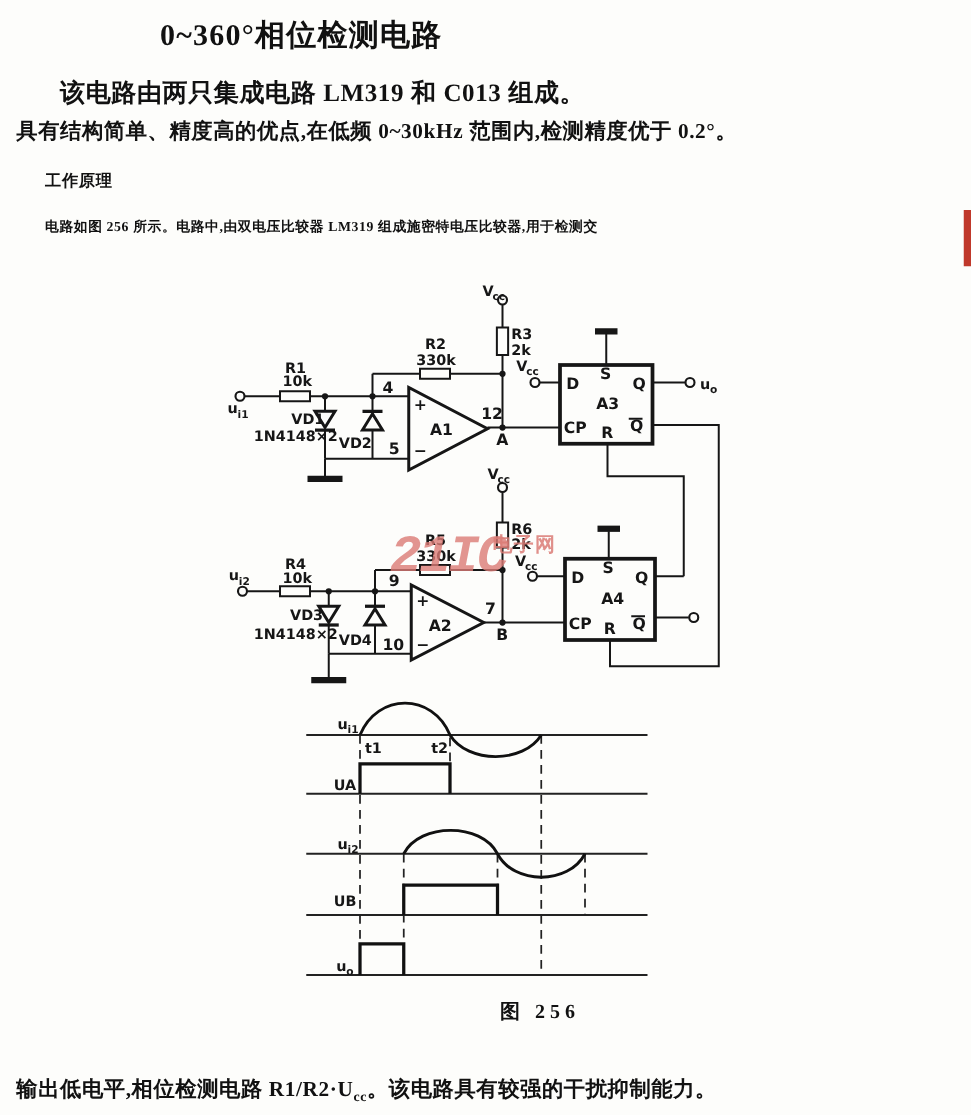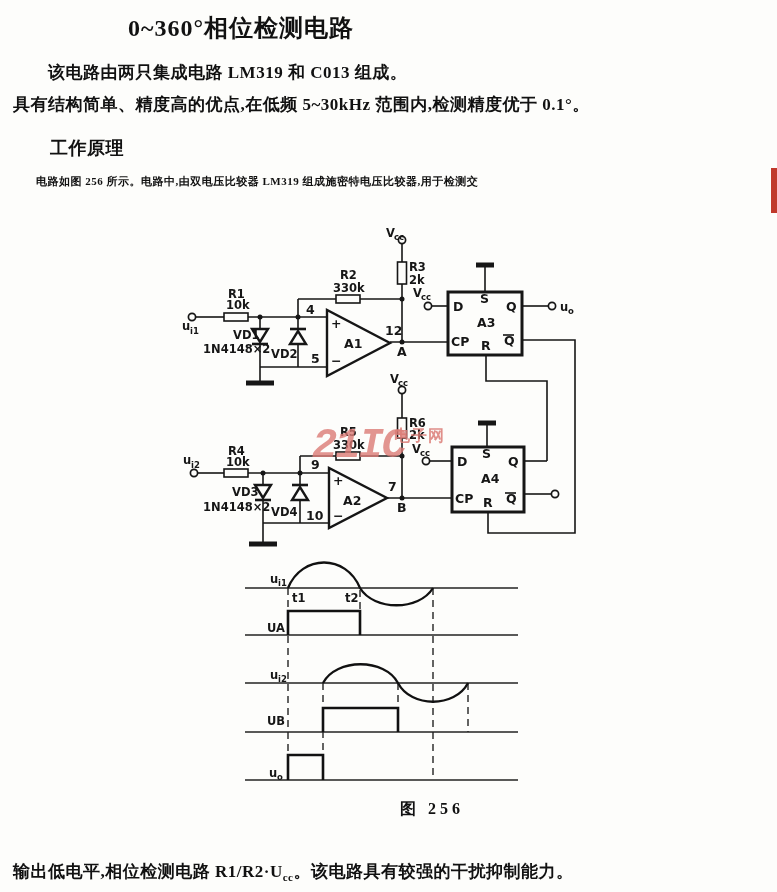--- a/index.html
+++ b/index.html
@@ -3,23 +3,23 @@
 <meta charset="utf-8">
 <style>
   html,body{margin:0;padding:0;background:#e8e8e4;}
   #page{
     position:relative;width:777px;height:892px;margin:0 auto;
     background:#fdfdfb;overflow:hidden;
     font-family:"Liberation Serif","DejaVu Serif",serif;color:#111;
   }
   .txt{position:absolute;white-space:nowrap;font-weight:600;letter-spacing:.5px;}
   #title{left:128px;top:12px;font-size:24px;font-weight:bold;letter-spacing:1px;}
-  #p1a{left:48px;top:61px;font-size:17px;}
+  #p1a{left:48px;top:61px;font-size:20px;}
   #p1b{left:13px;top:93px;font-size:17px;}
-  #sect{left:50px;top:136px;font-size:18px;font-weight:bold;}
+  #sect{left:36px;top:136px;font-size:13px;font-weight:bold;}
   #p2{left:36px;top:174px;font-size:11px;}
   #cap{left:360px;top:799px;font-size:16px;font-weight:bold;letter-spacing:4px;margin-left:40px;}
   #p3a{left:13px;top:830px;font-size:17px;}
   #p3b{left:13px;top:860px;font-size:17px;}
   sub{font-size:11px;vertical-align:-4px;}
   svg{position:absolute;left:0;top:0;}
   #circ{top:226px;}
   #wave{top:552px;}
   .wire{stroke:#161616;stroke-width:1.6;fill:none;}
   .thick{stroke:#161616;stroke-width:2.6;fill:none;}
@@ -46,21 +46,21 @@
       font-style:italic;color:rgba(219,123,118,.65);letter-spacing:2px;}
   #redmark{position:absolute;left:771px;top:168px;width:6px;height:45px;background:#c0392b;}
 </style>
 </head>
 <body>
 
 <div id="page">
 
   <div id="title" class="txt">0~360°相位检测电路</div>
   <div id="p1a" class="txt">该电路由两只集成电路 LM319 和 C013 组成。</div>
-  <div id="p1b" class="txt">具有结构简单、精度高的优点,在低频 5~30kHz 范围内,检测精度优于 0.1°。</div>
+  <div id="p1b" class="txt">具有结构简单、精度高的优点,在低频 0~30kHz 范围内,检测精度优于 0.2°。</div>
   <div id="sect" class="txt">工作原理</div>
   <div id="p2" class="txt">电路如图 256 所示。电路中,由双电压比较器 LM319 组成施密特电压比较器,用于检测交</div>
 
   <svg id="circ" width="777" height="326" viewBox="0 0 777 326">
 
     <g>
 
       <circle class="term" cx="402" cy="14" r="3.6"></circle>
       <text class="lbl" x="386" y="11">V</text>
       <text class="lbl sub" x="394" y="14">cc</text>

